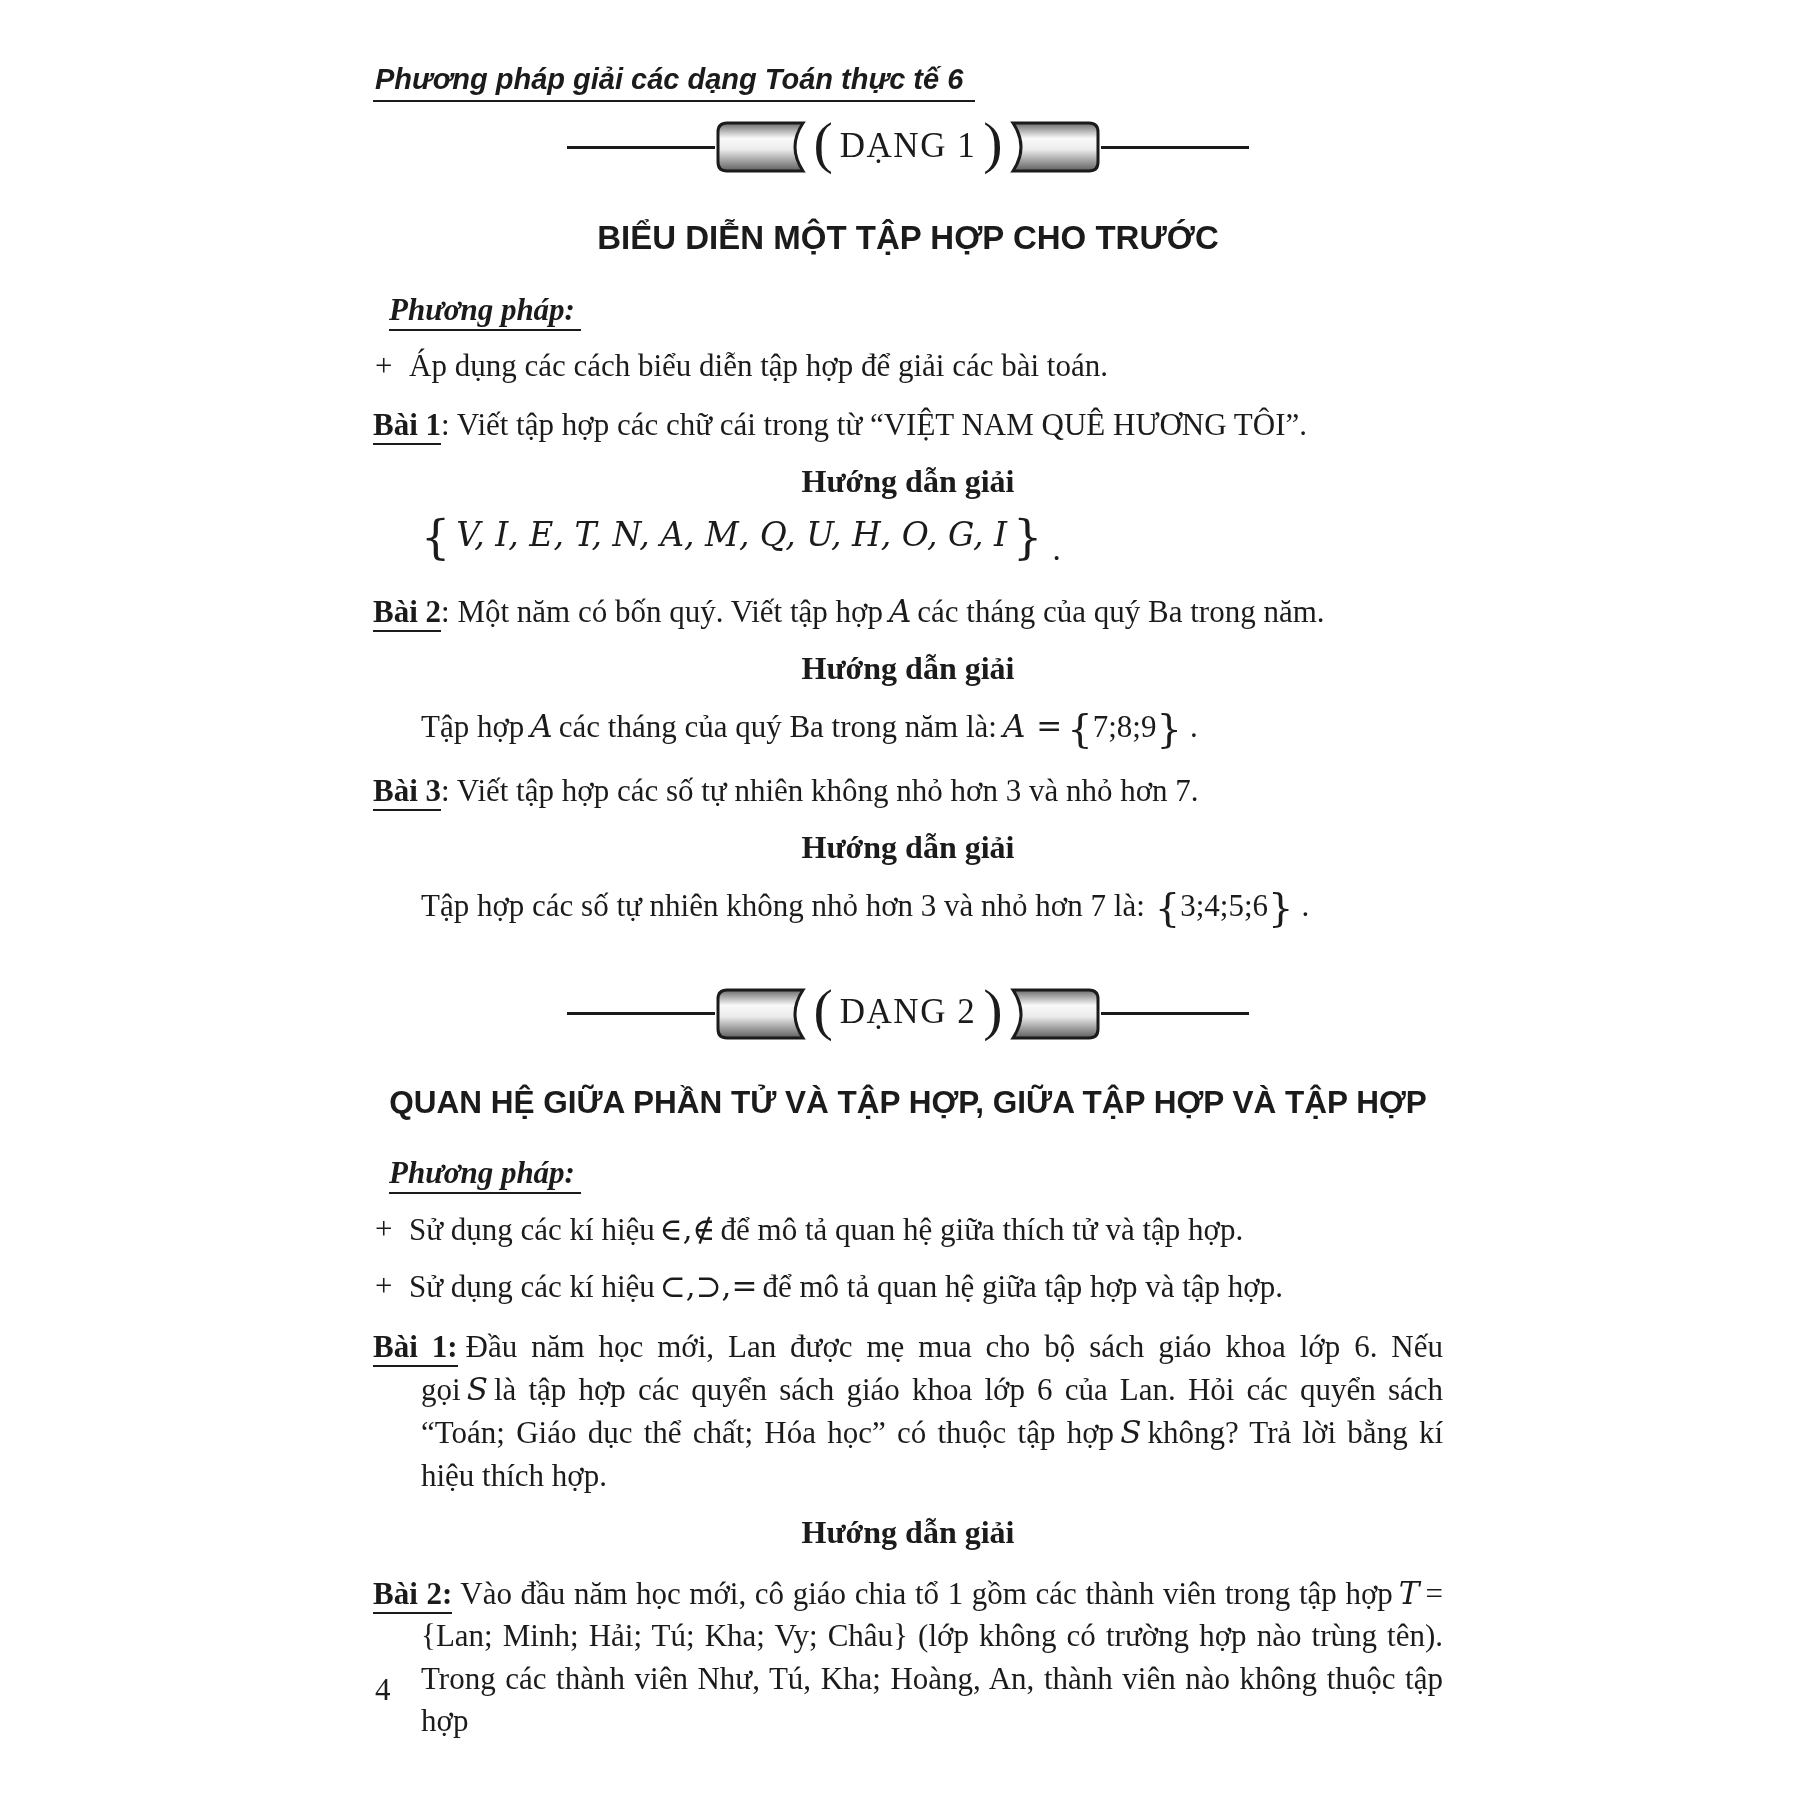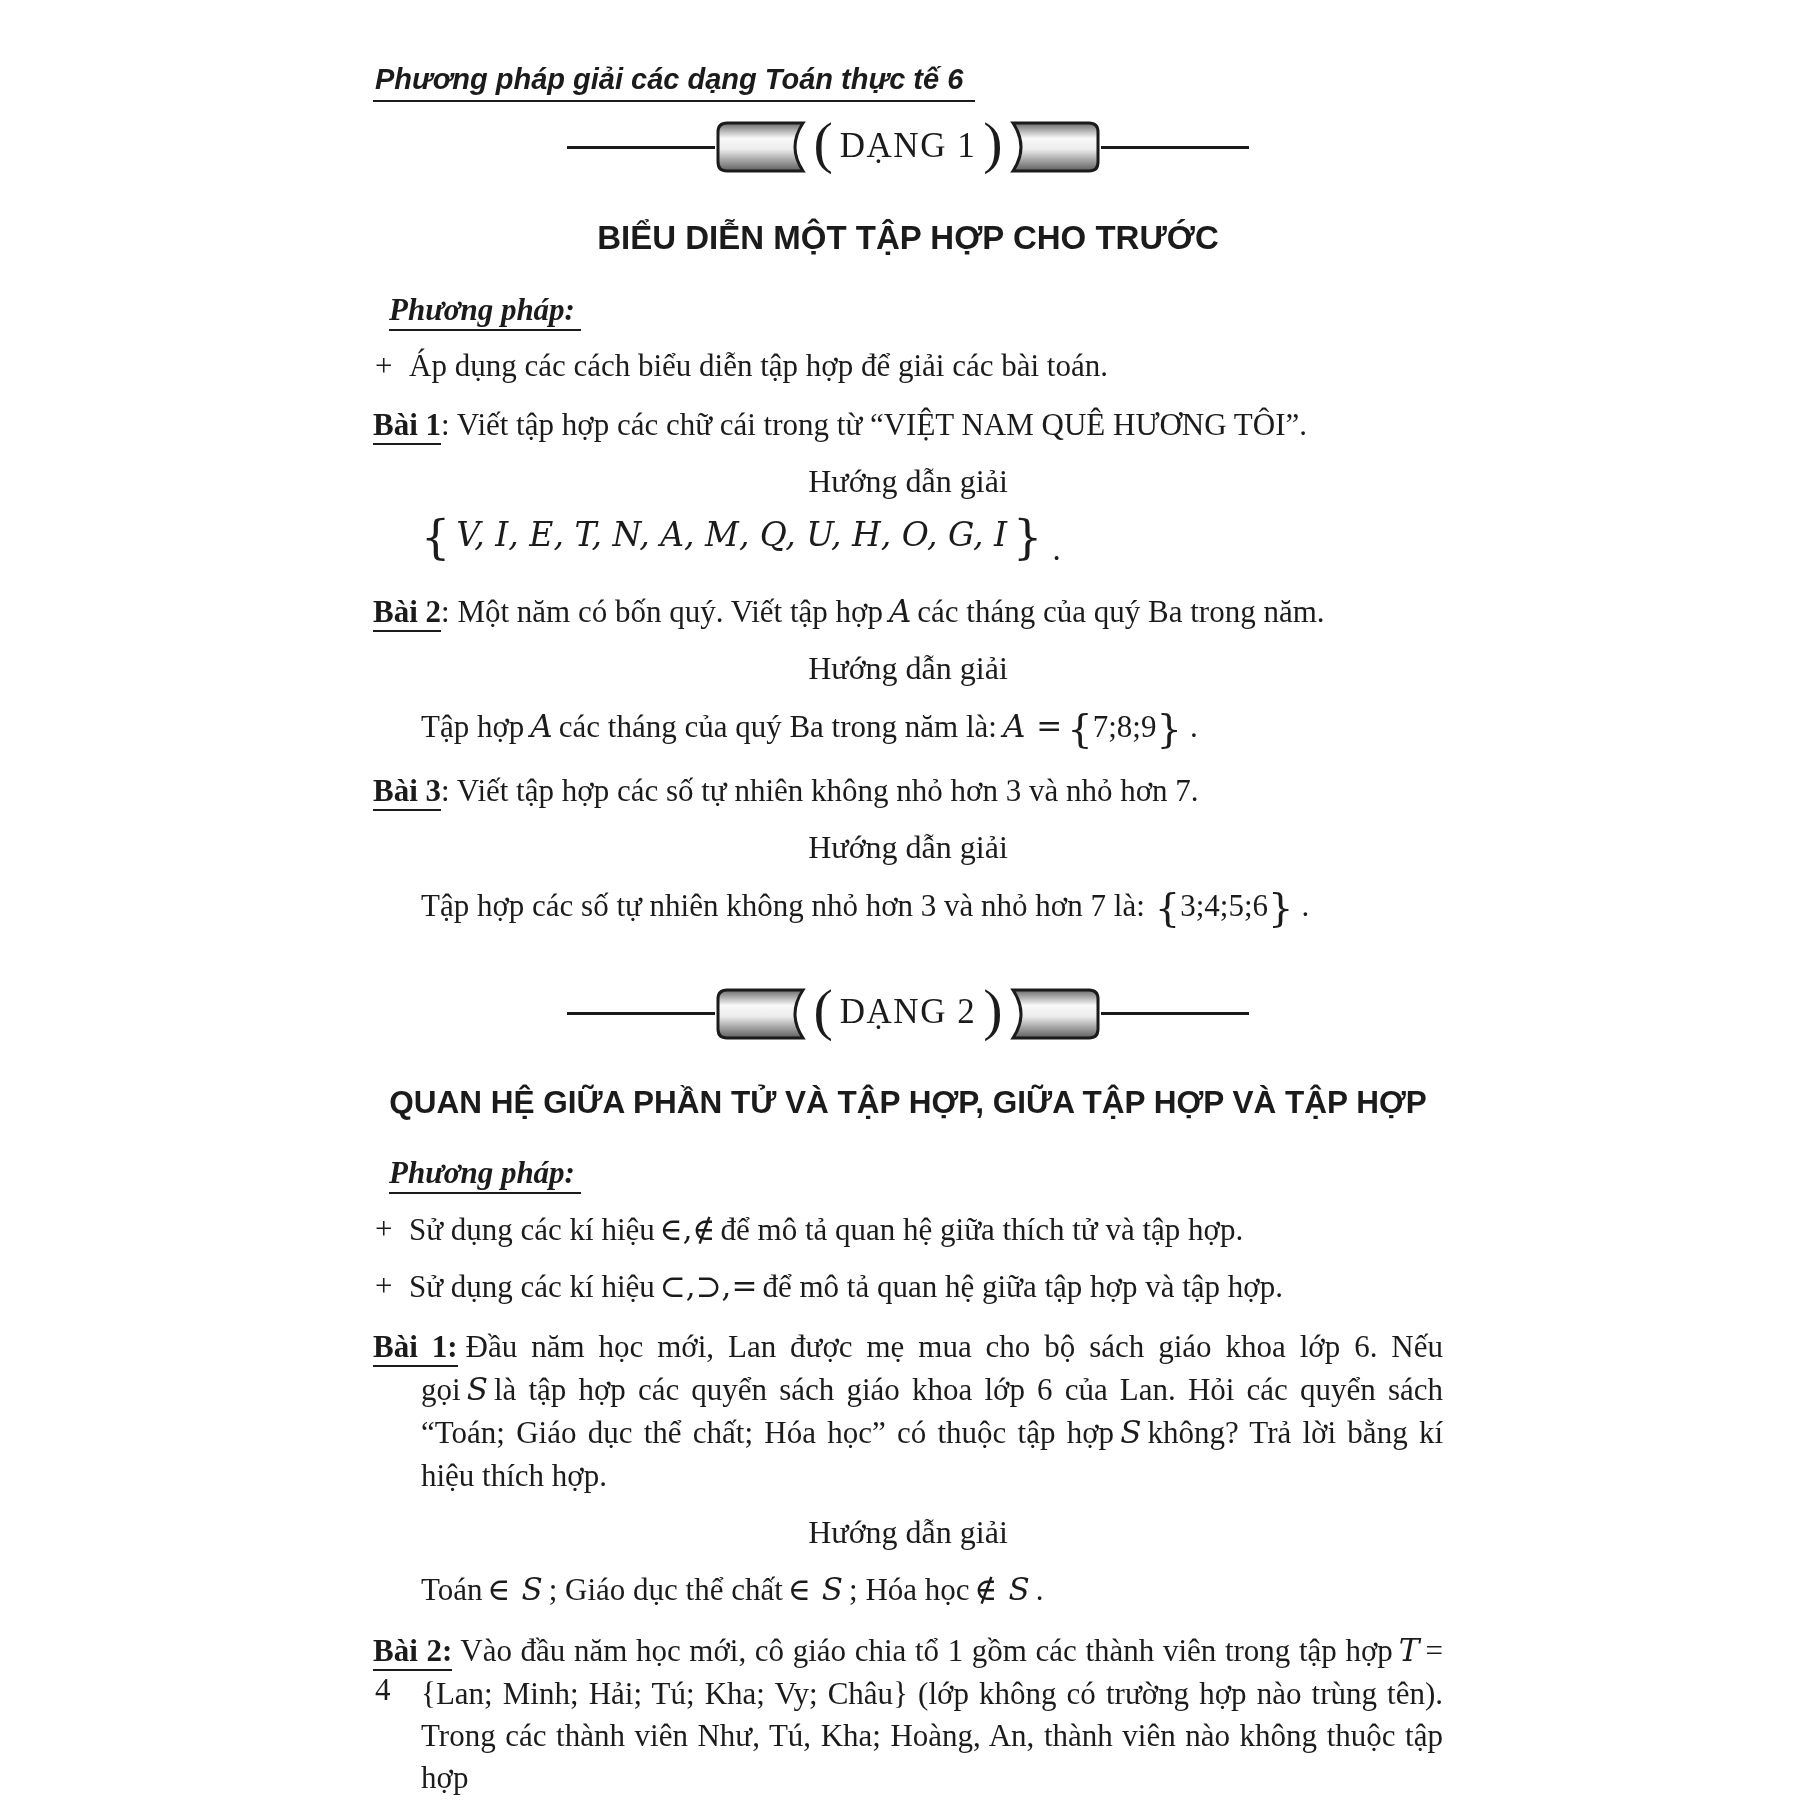--- a/index.html
+++ b/index.html
@@ -31,21 +31,21 @@
   .method-label { font-style:italic; font-weight:bold; font-size:31px; border-bottom:2.5px solid #1b1b1b; padding:0 6px 2px 0; }
 
   .bullet-line { display:flex; margin:14px 0 0; }
   .bullet-line .bullet { flex:none; width:34px; padding-left:2px; }
   .bullet-line .btext { flex:1; }
 
   .bai-line { margin:16px 0 0; }
   .bai-label { font-weight:bold; border-bottom:2.5px solid #1b1b1b; padding-bottom:1px; }
 
   .guide { text-align:center; margin:14px 0 0; }
-  .guide-text { font-weight:normal; font-size:32px; }
+  .guide-text { font-weight:bold; font-size:32px; }
 
   .sol { margin:14px 0 0; padding-left:48px; }
   .mt-lg { margin-top:30px; }
   .mt-md { margin-top:22px; }
 
   .set-line { margin:10px 0 0; padding-left:48px; font-size:33px; }
   .brace { font-family:"DejaVu Serif", serif; font-size:46px; line-height:1; vertical-align:-7px; font-style:normal; }
   .brace-inline { font-family:"DejaVu Serif", serif; font-size:40px; line-height:1; vertical-align:-5px; }
   .mathit { font-family:"DejaVu Serif", serif; font-style:italic; padding:0 6px; }
   .msym { font-family:"DejaVu Serif", serif; padding:0 5px; }
@@ -174,20 +174,19 @@
 
     <p class="bullet-line">
       <span class="bullet">+</span>
       <span class="btext"><span>Sử dụng các kí hiệu</span><span class="msym">⊂,⊃,=</span><span>để mô tả quan hệ giữa tập hợp và tập hợp.</span></span>
     </p>
 
     <p class="bai-para"><span class="bai-label">Bài 1:</span><span>Đầu năm học mới, Lan được mẹ mua cho bộ sách giáo khoa lớp 6. Nếu gọi</span><span class="mathit">S</span><span>là tập hợp các quyển sách giáo khoa lớp 6 của Lan. Hỏi các quyển sách “Toán; Giáo dục thể chất; Hóa học” có thuộc tập hợp</span><span class="mathit">S</span><span>không? Trả lời bằng kí hiệu thích hợp.</span></p>
 
     <p class="guide"><span class="guide-text">Hướng dẫn giải</span></p>
 
-    <p class="sol-line"><span>Toán</span><span class="msym">∈</span><span class="mathit">S</span><span>; Giáo dục thể chất</span><span class="msym">∈</span><span class="mathit">S</span><span>; Hóa học</span><span class="msym">∉</span><span class="mathit">S</span><span>.</span></p>
 
     <p class="bai-para"><span class="bai-label">Bài 2:</span><span>Vào đầu năm học mới, cô giáo chia tổ 1 gồm các thành viên trong tập hợp</span><span class="mathit">T</span><span>= {Lan; Minh; Hải; Tú; Kha; Vy; Châu} (lớp không có trường hợp nào trùng tên). Trong các thành viên Như, Tú, Kha; Hoàng, An, thành viên nào không thuộc tập hợp</span></p>
 
   </main>
 
   <span class="page-number">4</span>
 </div>
 
 </body></html>

